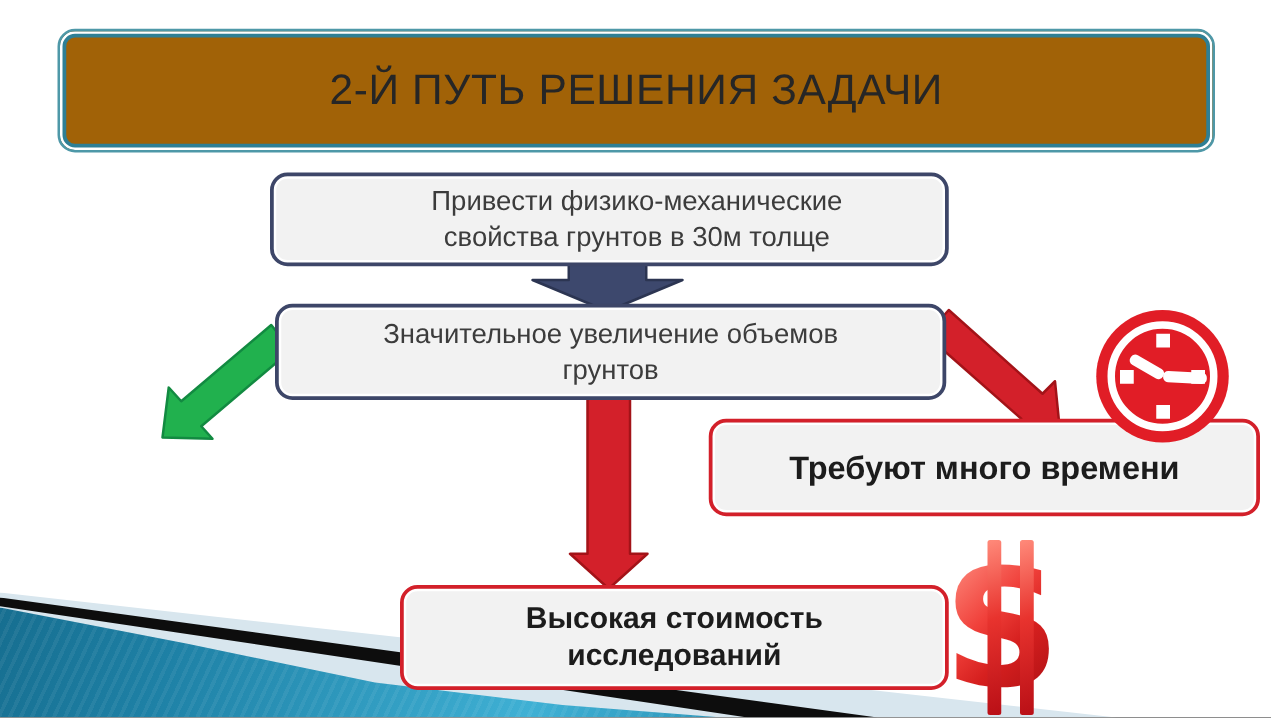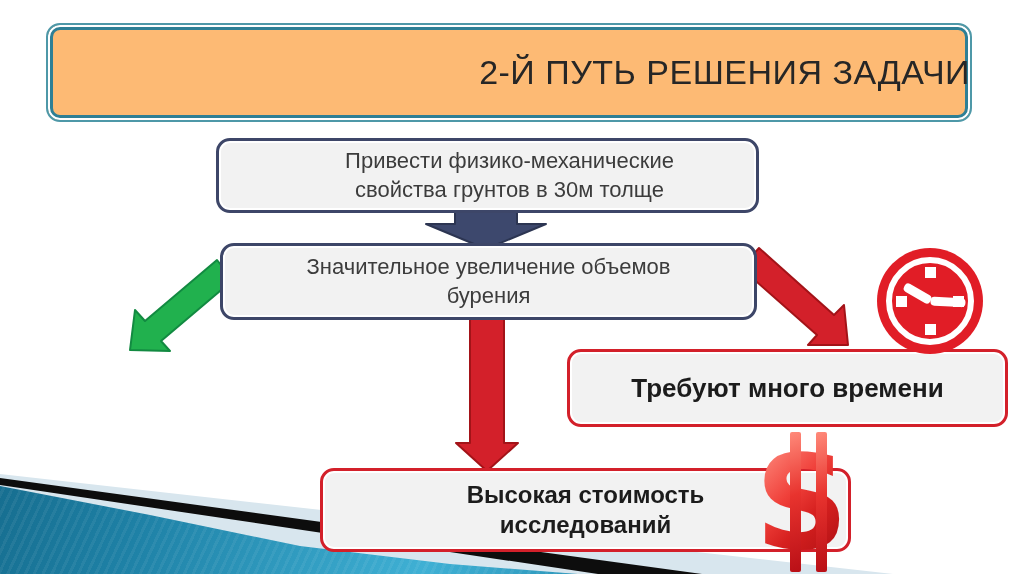--- a/index.html
+++ b/index.html
@@ -8,23 +8,23 @@
     overflow:hidden;font-family:"Liberation Sans", sans-serif;
   }
   
   .node{
     position:absolute;box-sizing:border-box;border-radius:14px;
     display:flex;align-items:center;justify-content:center;text-align:center;
   }
   .node .node-text{display:block;}
   .node--title{
     left:46px;top:23px;width:926px;height:99px;
-    background:#fdba74;border:2px solid #4e98a8;
+    background:#a16207;border:2px solid #4e98a8;
     box-shadow:inset 0 0 0 2px #ffffff, inset 0 0 0 5px #2e7f95;
-    font-size:34px;letter-spacing:.5px;color:#262626;justify-content:flex-end;
+    font-size:34px;letter-spacing:.5px;color:#262626;
   }
   .node--gray{
     background:#f2f2f2;border:3px solid #3d4668;
     box-shadow:inset 0 0 0 2px #ffffff;
     font-size:22px;color:#3c3c3c;
   }
   .node--step1{left:216px;top:138px;width:543px;height:75px;padding-left:44px;}
   .node--step1 .node-text{max-width:400px;line-height:1.3;}
   .node--step2{left:220px;top:243px;width:537px;height:77px;}
   .node--step2 .node-text{max-width:430px;line-height:1.3;}
@@ -33,22 +33,22 @@
     background:#f2f2f2;border:3px solid #27b256;
     box-shadow:inset 0 0 0 2px #ffffff;
     font-size:20px;color:#3c3c3c;
   }
   .node--green .node-text{max-width:400px;line-height:1.35;}
   .node--red{
     background:#f2f2f2;border:3px solid #d3202a;
     box-shadow:inset 0 0 0 2px #ffffff;
     font-weight:bold;color:#1c1c1c;
   }
-  .node--time{left:567px;top:349px;width:441px;height:78px;font-size:26px;}
-  .node--cost{left:320px;top:468px;width:531px;height:84px;font-size:24px;}
+  .node--time{left:567px;top:335px;width:441px;height:78px;font-size:26px;}
+  .node--cost{left:320px;top:468px;width:439px;height:84px;font-size:24px;}
   .node--cost .node-text{max-width:320px;line-height:1.25;}
   
   .arrows{position:absolute;left:0;top:0;width:1024px;height:574px;}
   
   .deco{position:absolute;inset:0;pointer-events:none;}
   .deco-pale{position:absolute;inset:0;background:#d8e6ee;
     clip-path:polygon(0px 474px,893px 574px,0px 574px);}
   .deco-black{position:absolute;inset:0;background:#0d0d0d;
     clip-path:polygon(0px 478px,702px 574px,598px 574px,0px 485px);}
   .deco-teal{position:absolute;inset:0;
@@ -102,21 +102,21 @@
 
   <div class="node node--title">
     <span class="node-text">2-Й ПУТЬ РЕШЕНИЯ ЗАДАЧИ</span>
   </div>
 
   <div class="node node--gray node--step1">
     <span class="node-text">Привести физико-механические свойства грунтов в 30м толще</span>
   </div>
 
   <div class="node node--gray node--step2">
-    <span class="node-text">Значительное увеличение объемов бурения</span>
+    <span class="node-text">Значительное увеличение объемов грунтов</span>
   </div>
 
 
   <div class="node node--red node--time">
     <span class="node-text">Требуют много времени</span>
   </div>
 
   <div class="node node--red node--cost">
     <span class="node-text">Высокая стоимость исследований</span>
   </div>

